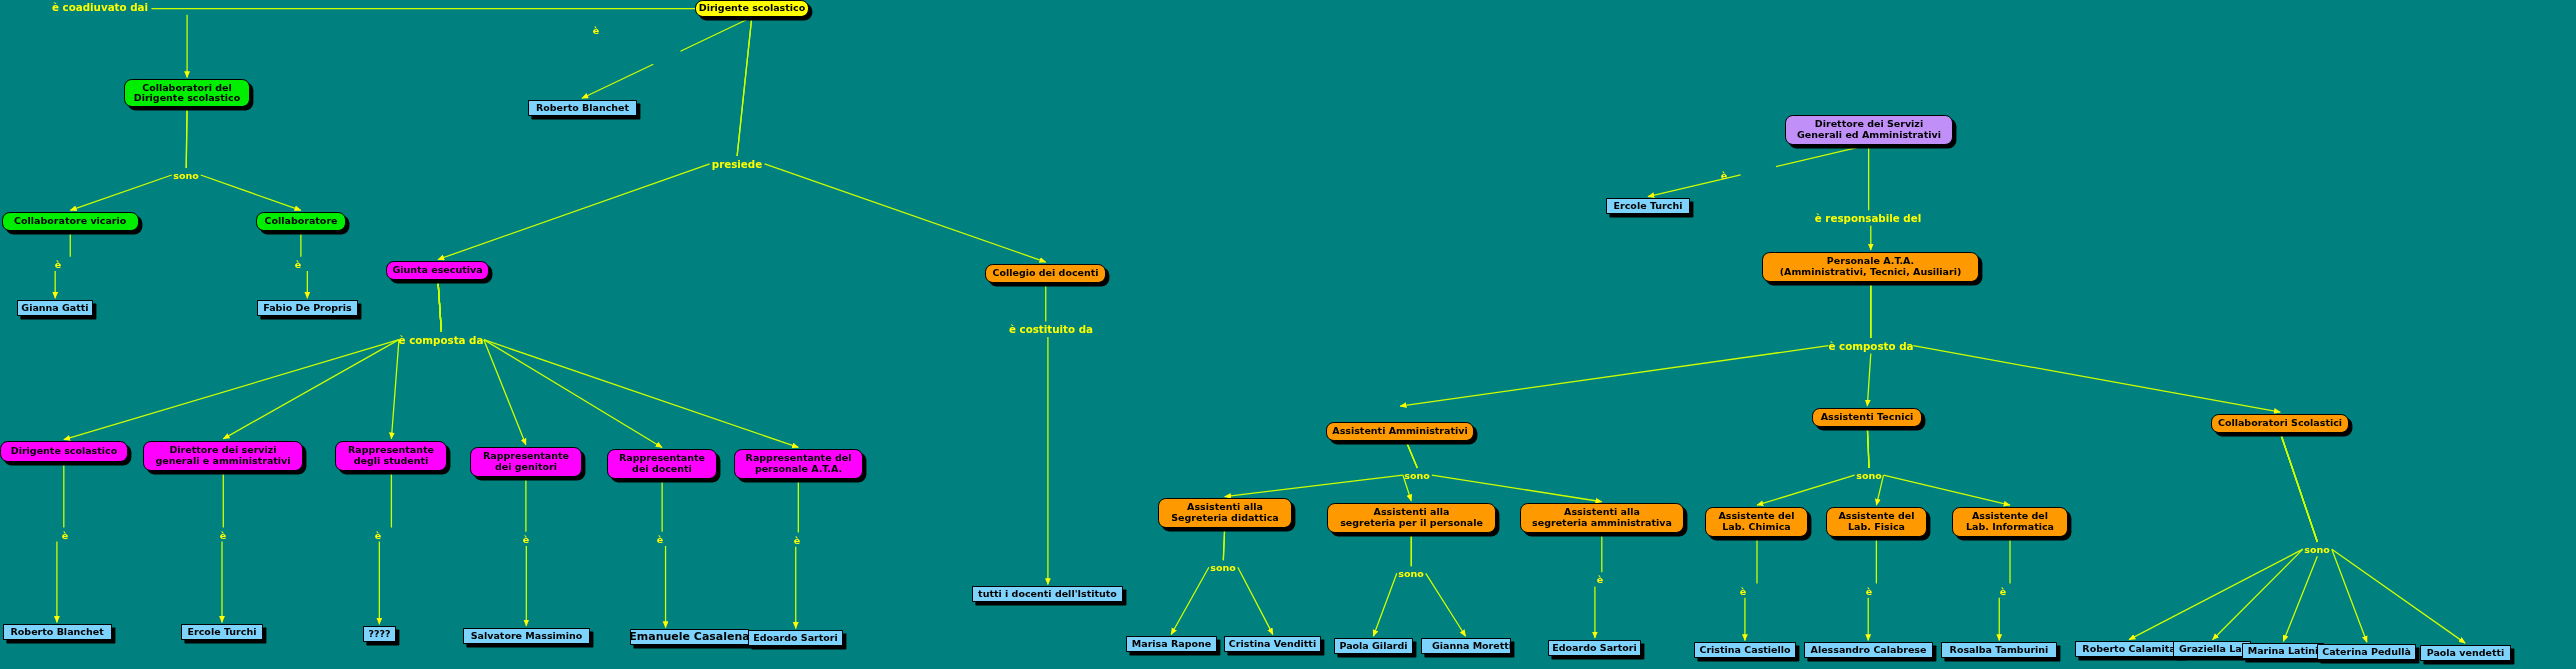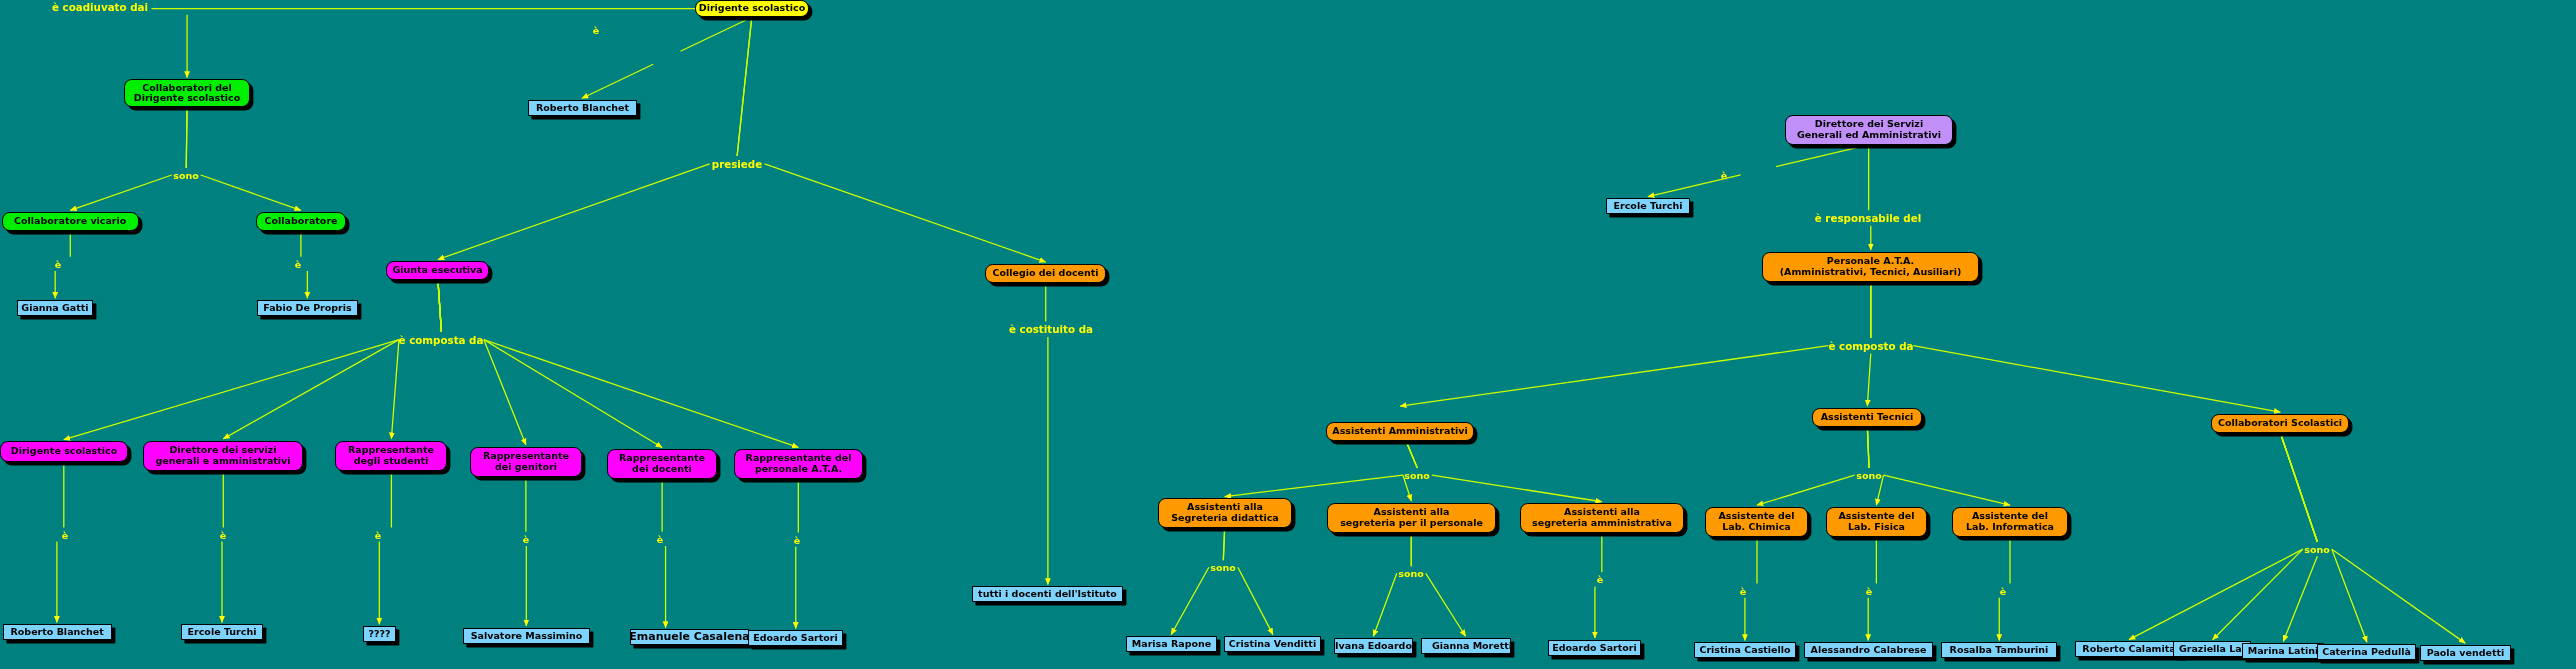--- a/index.html
+++ b/index.html
@@ -145,21 +145,21 @@
       <div class="node rounded n-orange" style="left: 1520px; top: 503px; width: 164px; height: 30px; font-size: 9.5px;">Assistenti alla
 segreteria amministrativa</div>
       <div class="node rounded n-orange" style="left: 1705px; top: 507px; width: 103px; height: 30px; font-size: 9.5px;">Assistente del
 Lab. Chimica</div>
       <div class="node rounded n-orange" style="left: 1826px; top: 507px; width: 101px; height: 30px; font-size: 9.5px;">Assistente del
 Lab. Fisica</div>
       <div class="node rounded n-orange" style="left: 1952px; top: 507px; width: 116px; height: 30px; font-size: 9.5px;">Assistente del
 Lab. Informatica</div>
       <div class="node sq n-white" style="left: 1126px; top: 636px; width: 91px; height: 16.4px; font-size: 9.5px;">Marisa Rapone</div>
       <div class="node sq n-white" style="left: 1224px; top: 636px; width: 97px; height: 16.4px; font-size: 9.5px;">Cristina Venditti</div>
-      <div class="node sq n-white" style="left: 1334px; top: 638px; width: 79px; height: 16.4px; font-size: 9.5px;">Ivana Edoardo</div>
+      <div class="node sq n-white" style="left: 1334px; top: 638px; width: 79px; height: 16.4px; font-size: 9.5px;">Paola Gilardi</div>
       <div class="node sq n-white" style="left: 1421px; top: 638px; width: 90px; height: 16.4px; font-size: 9.5px; padding-left: 12px;">Gianna Moretti</div>
       <div class="node sq n-white" style="left: 1548px; top: 640px; width: 93px; height: 16.4px; font-size: 9.5px;">Edoardo Sartori</div>
       <div class="node sq n-white" style="left: 1694px; top: 642px; width: 102px; height: 16.4px; font-size: 9.5px;">Cristina Castiello</div>
       <div class="node sq n-white" style="left: 1804px; top: 642px; width: 129px; height: 16.4px; font-size: 9.5px;">Alessandro Calabrese</div>
       <div class="node sq n-white" style="left: 1941px; top: 642px; width: 116px; height: 16.4px; font-size: 9.5px;">Rosalba Tamburini</div>
       <div class="node sq n-white" style="left: 2075px; top: 641px; width: 108px; height: 16.4px; font-size: 9.5px;">Roberto Calamita</div>
       <div class="node sq n-white" style="left: 2173px; top: 641px; width: 78px; height: 16.4px; font-size: 9.5px;">Graziella Lai</div>
       <div class="node sq n-white" style="left: 2242px; top: 643px; width: 82px; height: 16.4px; font-size: 9.5px;">Marina Latini</div>
       <div class="node sq n-white" style="left: 2317px; top: 644px; width: 99px; height: 16.4px; font-size: 9.5px;">Caterina Pedullà</div>
       <div class="node sq n-white" style="left: 2420px; top: 645px; width: 91px; height: 16.4px; font-size: 9.5px;">Paola vendetti</div>

